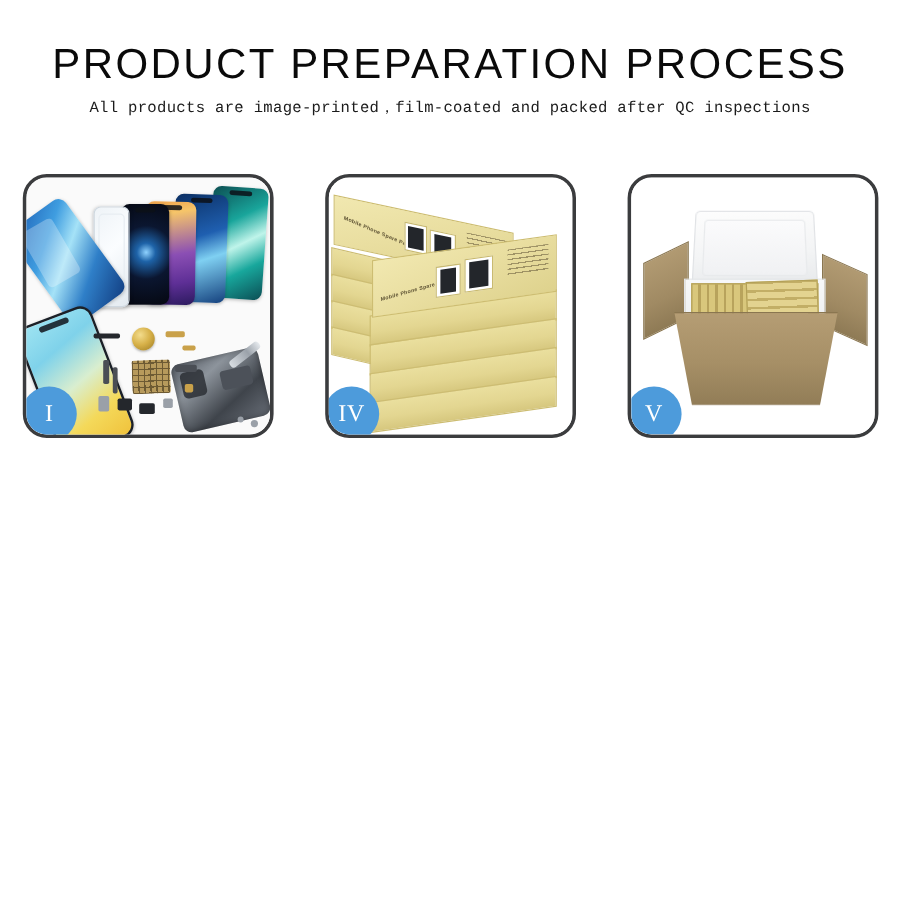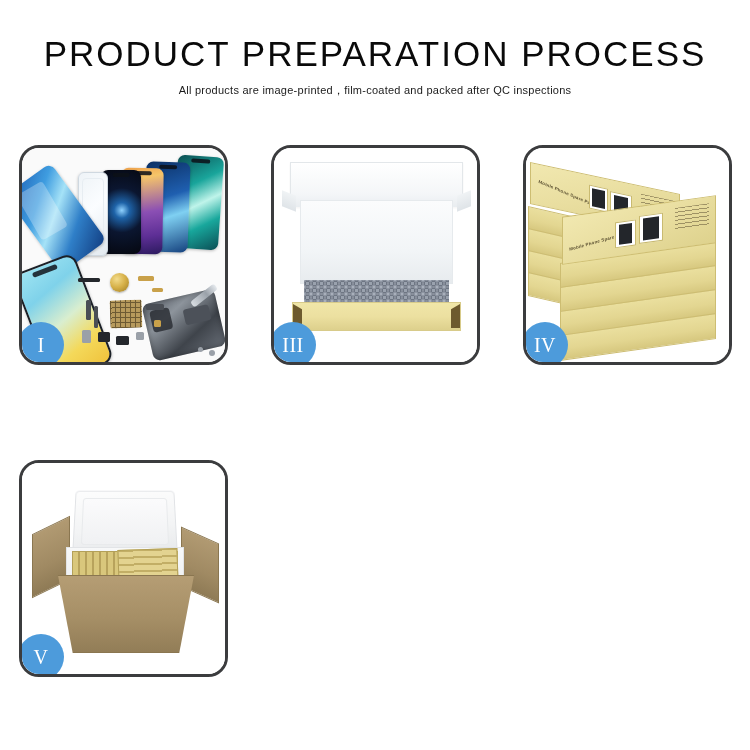--- a/index.html
+++ b/index.html
@@ -33,22 +33,22 @@
     font-family: "Liberation Sans", sans-serif;
     font-size: 35px;
     line-height: 40px;
     font-weight: 400;
     letter-spacing: 2.0px;
     color: #0a0a0a;
     white-space: nowrap;
   }
   .subtitle {
     margin-top: 7px;
-    font-family: Liberation Sans, sans-serif;
-    font-size: 11px;
+    font-family: Liberation Mono, monospace;
+    font-size: 13px;
     line-height: 18px;
     font-weight: 400;
     letter-spacing: 0.25px;
     color: #1b1b1b;
     white-space: nowrap;
   }
 
   
   .grid {
     position: absolute;
@@ -433,32 +433,20 @@
         <div class="part silver" style="left:114px; top:184px; width:8px; height:8px;"></div>
         <div class="part gold" style="left:132px; top:172px; width:7px; height:7px;"></div>
         <div class="tool"></div>
         <div class="part silver" style="right:10px; bottom:6px; width:6px; height:6px; border-radius:50%;"></div>
         <div class="part silver" style="right:22px; bottom:10px; width:5px; height:5px; border-radius:50%;"></div>
       </div>
       <div class="badge">I</div>
     </div>
 
 
-    <div class="panel">
-      <div class="panel-stage">
-        <div class="p3-bg"></div>
-        <div class="wbox">
-          <div class="wbox-lid"></div>
-          <div class="wbox-back"></div>
-          <div class="wbox-fill"></div>
-          <div class="wbox-front"></div>
-        </div>
-      </div>
-      <div class="badge">III</div>
-    </div>
 
     <div class="panel">
       <div class="panel-stage">
         <div class="p4-bg"></div>
         <div class="stack">
 
           <div class="sbox" style="left:2px;  top:72px;  width:120px; height:22px; transform:skewY(13deg);"></div>
           <div class="sbox" style="left:2px;  top:94px;  width:120px; height:22px; transform:skewY(13deg);"></div>
           <div class="sbox" style="left:2px;  top:116px; width:120px; height:22px; transform:skewY(13deg);"></div>
           <div class="sbox" style="left:2px;  top:138px; width:120px; height:22px; transform:skewY(13deg);"></div>

